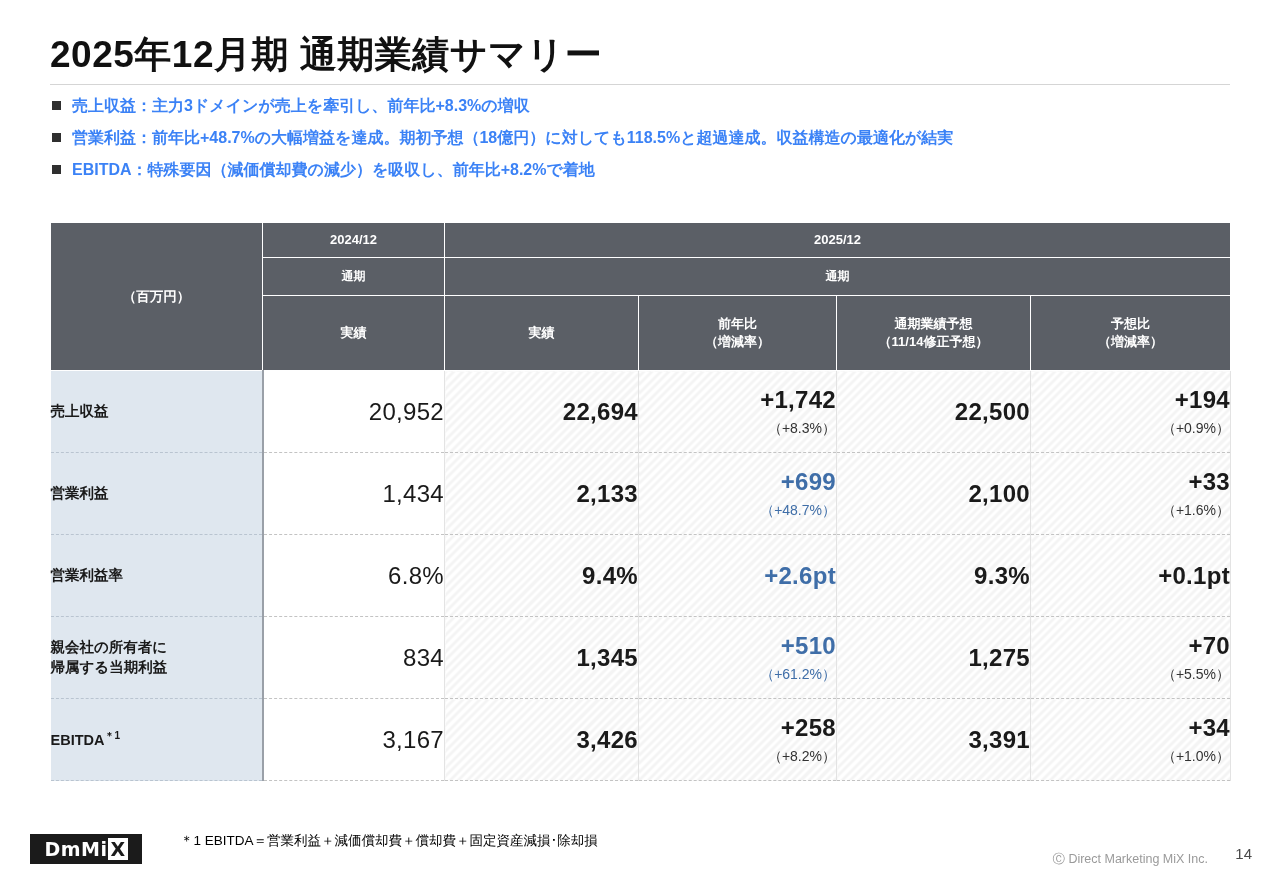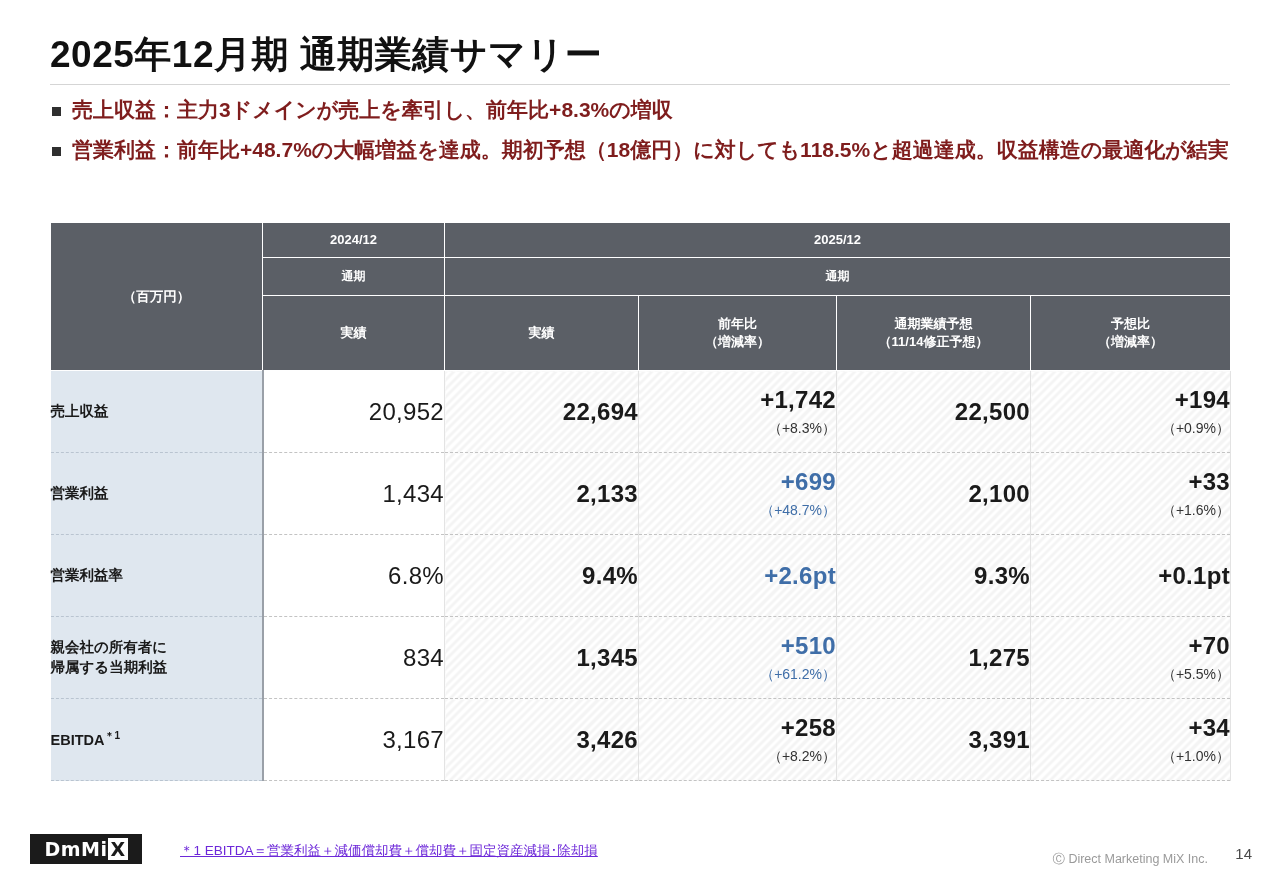--- a/index.html
+++ b/index.html
@@ -42,23 +42,23 @@
   
   .bullets {
     position: absolute;
     left: 52px;
     top: 94px;
     width: 1180px;
   }
   .bullet {
     display: flex;
     align-items: baseline;
-    font-size: 21px;
-    font-weight: bold;
-    color: #7f1d1d;
+    font-size: 16px;
+    font-weight: bold;
+    color: #3b82f6;
     margin-bottom: 8px;
     line-height: 1.5;
   }
   .bullet .marker {
     display: inline-block;
     width: 9px;
     height: 9px;
     background: #2f2f2f;
     margin-right: 11px;
     flex: 0 0 auto;
@@ -180,24 +180,23 @@
   .logo .xbox {
     display: inline-block;
     background: #ffffff;
     color: #1b1b1b;
     padding: 0 2px;
     margin-left: 1px;
   }
   .footnote {
     position: absolute;
     left: 180px;
-    bottom: 26px;
+    bottom: 36px;
     font-size: 13.5px;
-    color: #6d28d9;
-    text-decoration: underline;
+    color: #000000;
   }
   .copyright {
     position: absolute;
     right: 72px;
     bottom: 18px;
     font-size: 12.5px;
     color: #9a9a9a;
   }
   .pagenum {
     position: absolute;
@@ -216,20 +215,24 @@
   <div class="title-rule"></div>
 
   <div class="bullets">
     <div class="bullet">
       <span class="marker"></span>
       <span>売上収益：主力3ドメインが売上を牽引し、前年比+8.3%の増収</span>
     </div>
     <div class="bullet">
       <span class="marker"></span>
       <span>営業利益：前年比+48.7%の大幅増益を達成。期初予想（18億円）に対しても118.5%と超過達成。収益構造の最適化が結実</span>
+    </div>
+    <div class="bullet">
+      <span class="marker"></span>
+      <span>EBITDA：特殊要因（減価償却費の減少）を吸収し、前年比+8.2%で着地</span>
     </div>
   </div>
 
   <div class="table-wrap">
     <table class="fin">
       <colgroup>
         <col style="width:212px">
         <col style="width:182px">
         <col style="width:194px">
         <col style="width:198px">

